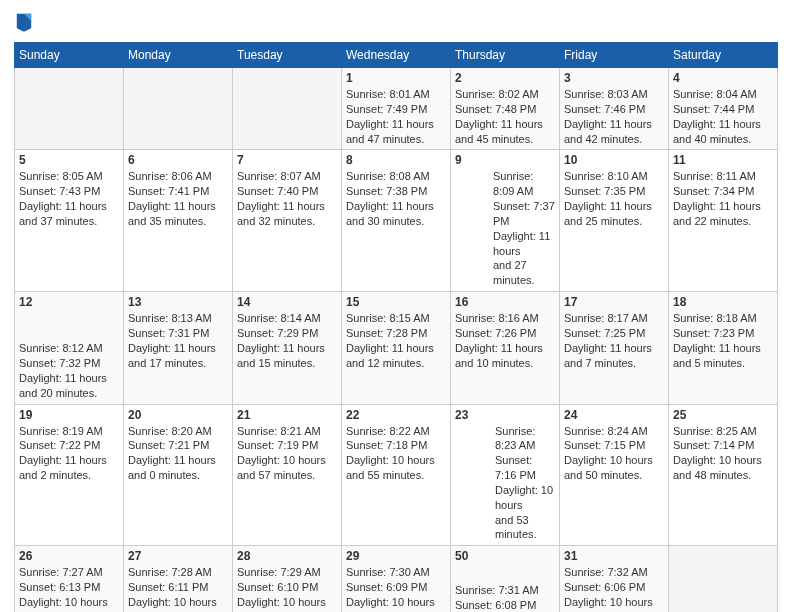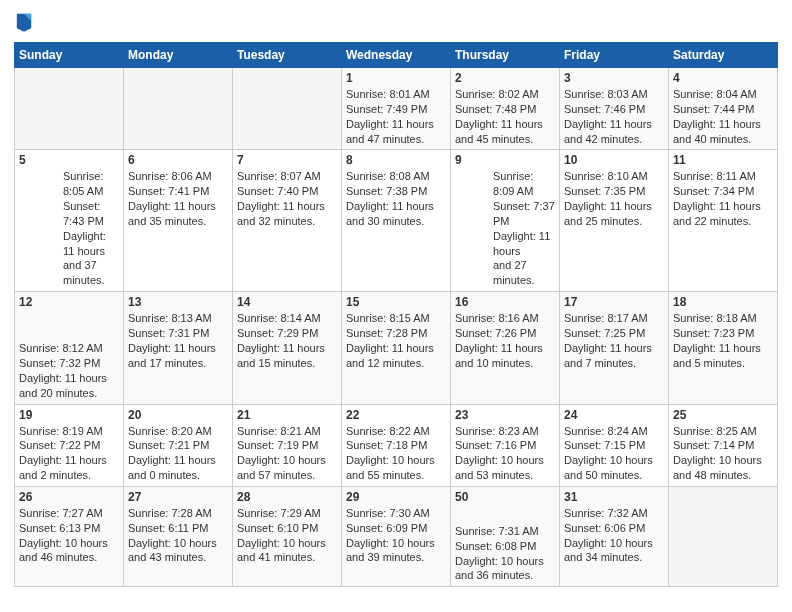--- a/index.html
+++ b/index.html
@@ -53,21 +53,21 @@
     }
     table {
       width: 100%;
       border-collapse: collapse;
       table-layout: fixed;
     }
     thead th {
       background: #1a5fa8;
       color: #fff;
       font-size: 12px;
-      font-weight: bold;
+      font-weight: normal;
       padding: 5px 4px;
       text-align: left;
       border: 1px solid #1a5fa8;
     }
     tbody td {
       border: 1px solid #ccc;
       vertical-align: top;
       padding: 3px 4px;
       font-size: 9.5px;
       color: #333;
@@ -158,21 +158,21 @@
             <div class="day-number">4</div>
             <div class="day-info" style="white-space: pre-line;">Sunrise: 8:04 AM
 Sunset: 7:44 PM
 Daylight: 11 hours
 and 40 minutes.</div>
           </td>
         </tr>
         <tr>
           <td>
             <div class="day-number">5</div>
-            <div class="day-info" style="white-space: pre-line; margin-left: 44px;">Sunrise: 8:05 AM
+            <div class="day-info" style="white-space: pre-line;">Sunrise: 8:05 AM
 Sunset: 7:43 PM
 Daylight: 11 hours
 and 37 minutes.</div>
           </td>
           <td>
             <div class="day-number">6</div>
             <div class="day-info" style="white-space: pre-line;">Sunrise: 8:06 AM
 Sunset: 7:41 PM
 Daylight: 11 hours
 and 35 minutes.</div>
@@ -288,21 +288,21 @@
           </td>
           <td>
             <div class="day-number">22</div>
             <div class="day-info" style="white-space: pre-line;">Sunrise: 8:22 AM
 Sunset: 7:18 PM
 Daylight: 10 hours
 and 55 minutes.</div>
           </td>
           <td>
             <div class="day-number">23</div>
-            <div class="day-info" style="white-space: pre-line;">Sunrise: 8:23 AM
+            <div class="day-info" style="white-space: pre-line; margin-left: 40px;">Sunrise: 8:23 AM
 Sunset: 7:16 PM
 Daylight: 10 hours
 and 53 minutes.</div>
           </td>
           <td>
             <div class="day-number">24</div>
             <div class="day-info" style="white-space: pre-line;">Sunrise: 8:24 AM
 Sunset: 7:15 PM
 Daylight: 10 hours
 and 50 minutes.</div>

